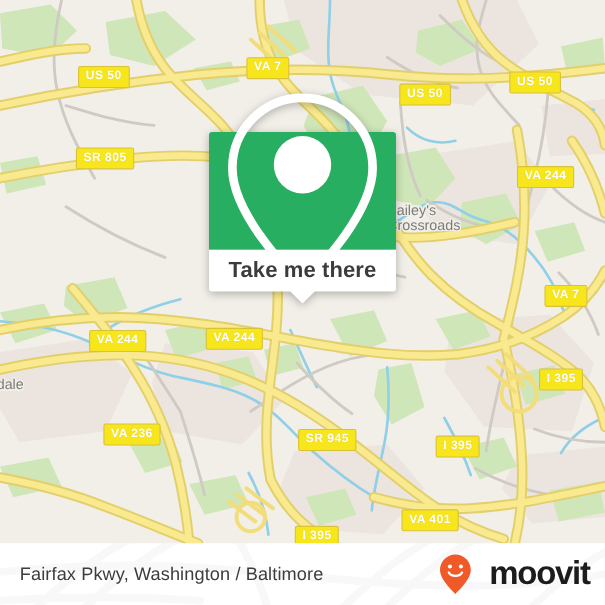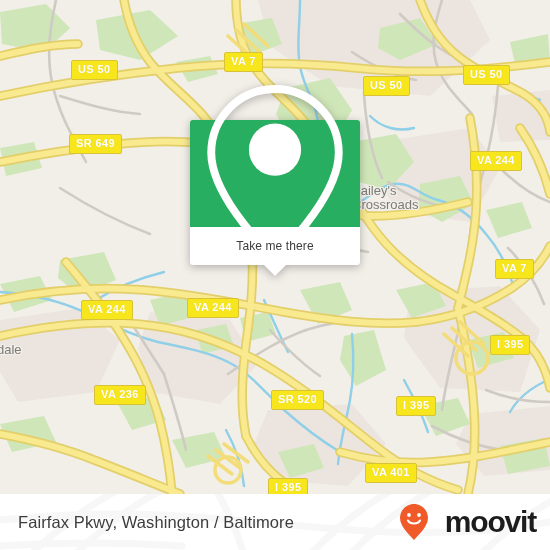--- a/index.html
+++ b/index.html
@@ -52,21 +52,21 @@
   #callout-top{
     background:#27ae60;height:107px;border-radius:3px 3px 0 0;
     display:flex;align-items:center;justify-content:center;
   }
   #callout-bottom{
     background:#ffffff;height:38px;border-radius:0 0 3px 3px;
     display:flex;align-items:center;justify-content:center;
     position:relative;
   }
   #callout-label{
-    color:#3c3c3c;font-size:12px;letter-spacing:.1px;
+    color:#3c3c3c;font-size:20px;letter-spacing:.1px;font-weight:bold;
   }
   #callout-tail{
     position:absolute;left:50%;bottom:-11px;transform:translateX(-50%);
     width:0;height:0;
     border-left:12px solid transparent;
     border-right:12px solid transparent;
     border-top:12px solid #ffffff;
   }
 
   
@@ -245,28 +245,28 @@
       <div>Crossroads</div>
     </div>
     <div class="place-label" style="left:-3px;top:343px;">
       <span>dale</span>
     </div>
 
     <div class="shield" style="left:71px;top:60px;"><span>US 50</span></div>
     <div class="shield" style="left:224px;top:52px;"><span>VA 7</span></div>
     <div class="shield" style="left:363px;top:76px;"><span>US 50</span></div>
     <div class="shield" style="left:463px;top:65px;"><span>US 50</span></div>
-    <div class="shield" style="left:69px;top:134px;"><span>SR 649</span></div>
+    <div class="shield" style="left:69px;top:134px;"><span>SR 805</span></div>
     <div class="shield" style="left:470px;top:151px;"><span>VA 244</span></div>
     <div class="shield" style="left:495px;top:259px;"><span>VA 7</span></div>
     <div class="shield" style="left:81px;top:300px;"><span>VA 244</span></div>
     <div class="shield" style="left:187px;top:298px;"><span>VA 244</span></div>
     <div class="shield" style="left:490px;top:335px;"><span>I 395</span></div>
     <div class="shield" style="left:94px;top:385px;"><span>VA 236</span></div>
-    <div class="shield" style="left:271px;top:390px;"><span>SR 520</span></div>
+    <div class="shield" style="left:271px;top:390px;"><span>SR 945</span></div>
     <div class="shield" style="left:396px;top:396px;"><span>I 395</span></div>
     <div class="shield" style="left:268px;top:478px;"><span>I 395</span></div>
     <div class="shield" style="left:365px;top:463px;"><span>VA 401</span></div>
 
     <div id="callout">
       <div id="callout-top">
         <svg width="56" height="68" viewBox="0 0 56 68">
           <path d="M28 6 C16.4 6 7 15.4 7 27 C7 40 22 56 28 62 C34 56 49 40 49 27 C49 15.4 39.6 6 28 6 Z" fill="none" stroke="#ffffff" stroke-width="2.6" stroke-linejoin="round"></path>
           <circle cx="28" cy="26" r="8.6" fill="#ffffff"></circle>
         </svg>

